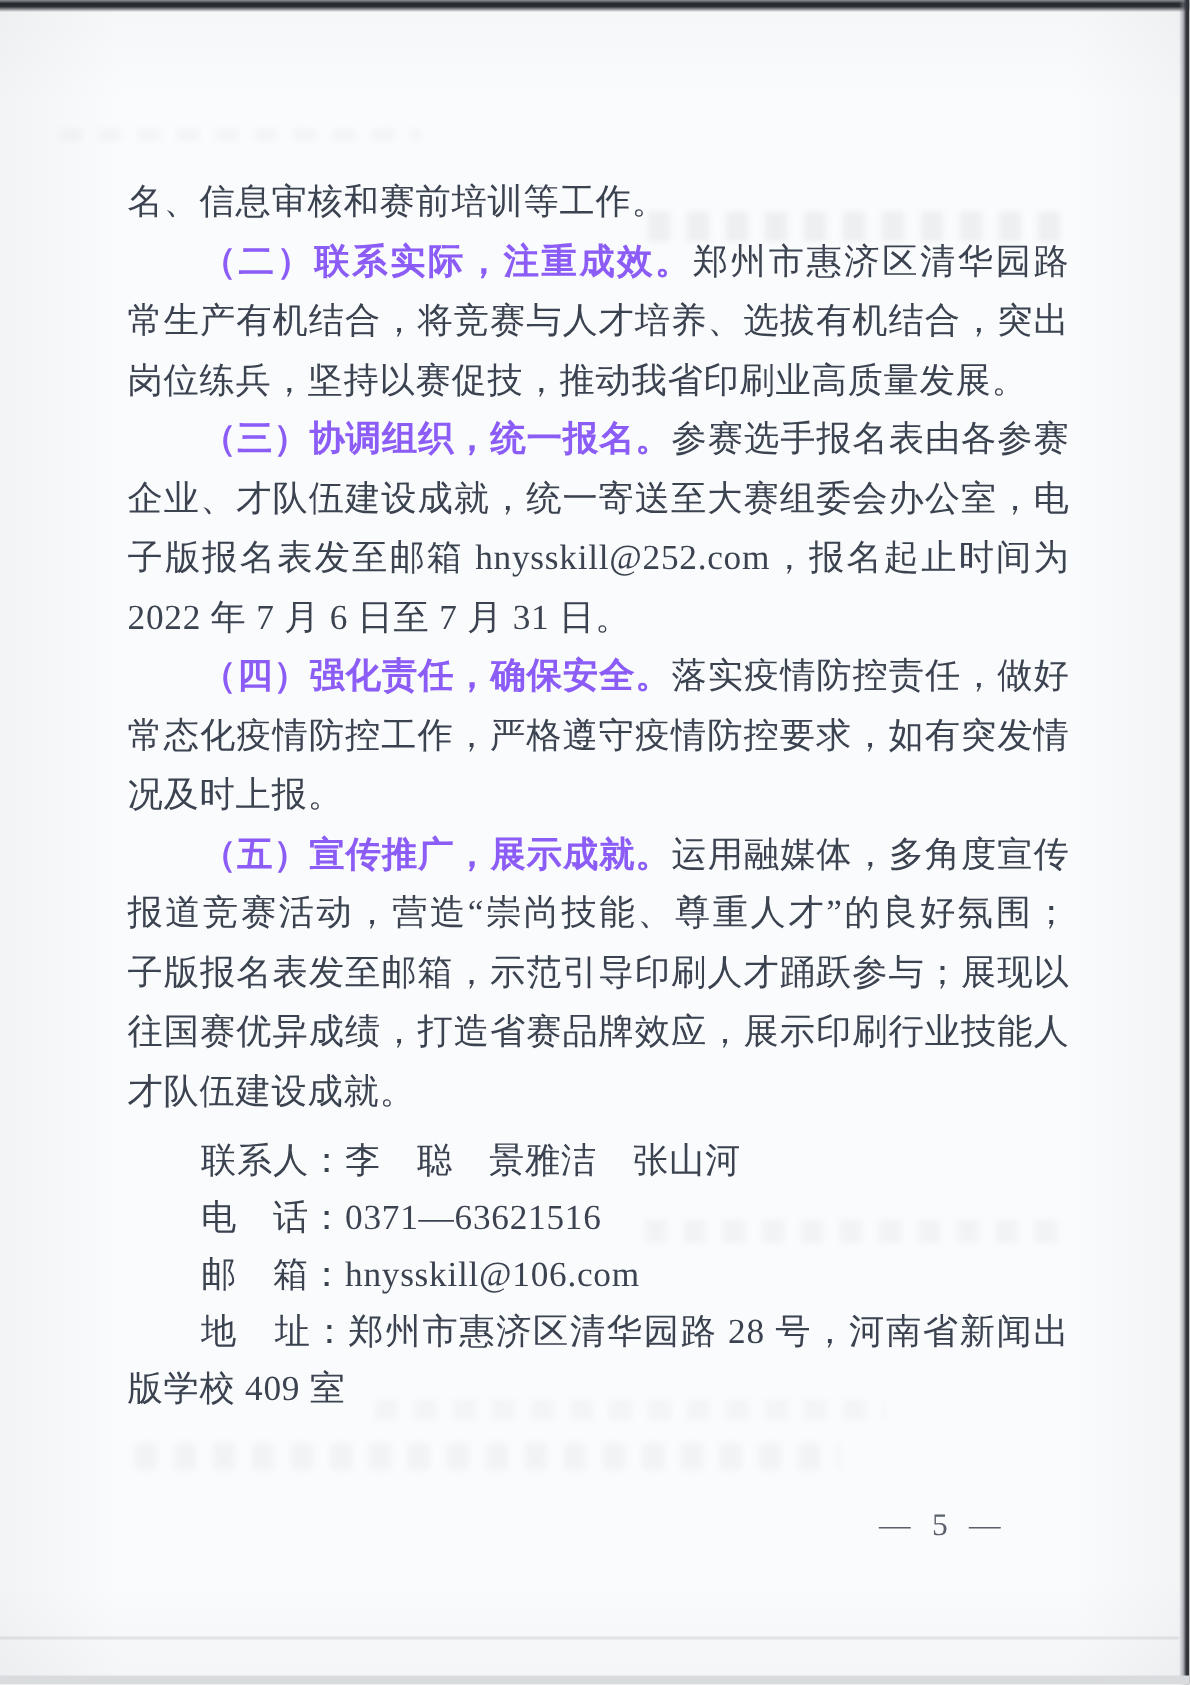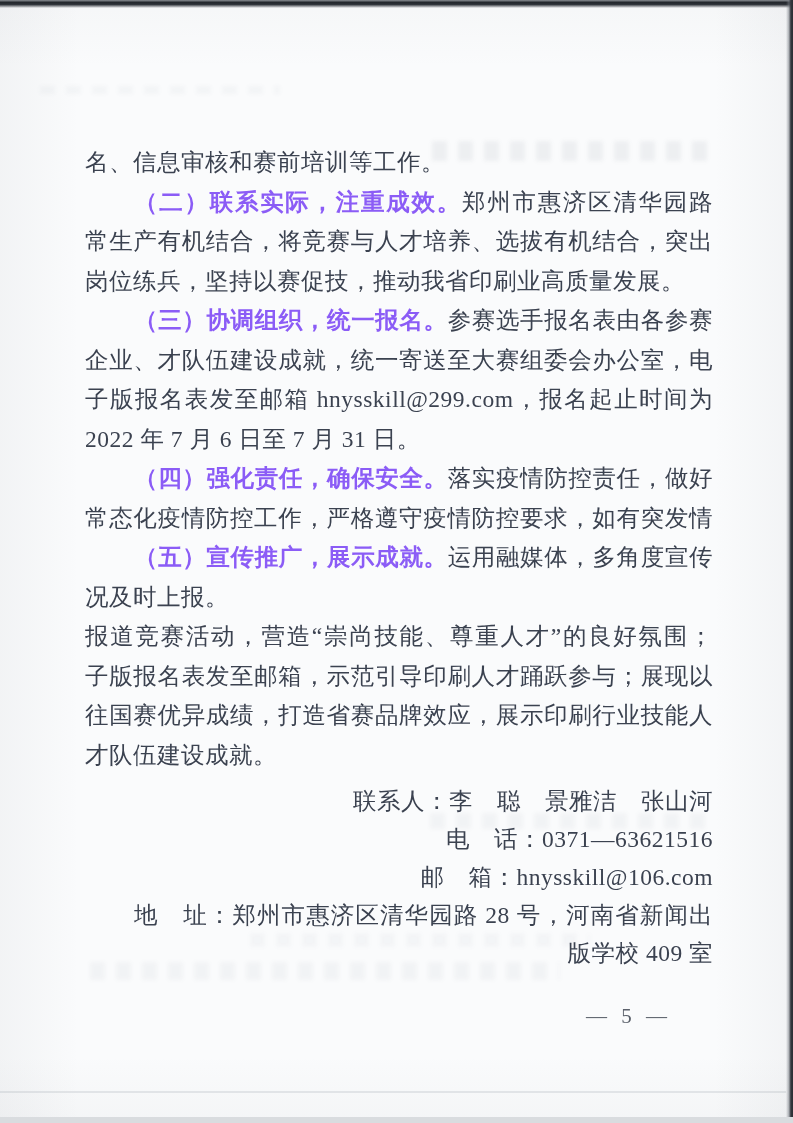--- a/index.html
+++ b/index.html
@@ -65,21 +65,21 @@
   .ghost-a { left: 432px; top: 141px; width: 278px; height: 20px; }
   .ghost-b { left: 40px;  top: 86px;  width: 240px; height: 8px; opacity: 0.3; }
   .ghost-c { left: 430px; top: 813px; width: 280px; height: 16px; opacity: 0.35; }
   .ghost-d { left: 90px;  top: 962px; width: 470px; height: 18px; opacity: 0.35; }
   .ghost-e { left: 250px; top: 933px; width: 340px; height: 14px; opacity: 0.28; }
 
   
   .body-text {
     position: absolute;
     left: 85px;
-    top: 143px;
+    top: 116px;
     width: 628px;
     font-size: 23.5px;
     color: #3b4250;
     letter-spacing: 0.5px;
   }
   .line {
     height: 39.5px;
     line-height: 39.5px;
     white-space: nowrap;
   }
@@ -95,21 +95,20 @@
     font-weight: 600;
     color: #8b5cf6;
   }
 
   .contact-block {
     margin-top: 7px;
   }
   .contact-block .line {
     height: 38px;
     line-height: 38px;
-    text-align: right;
   }
 
   
   .page-number {
     position: absolute;
     left: 586px;
     top: 1004px;
     width: 110px;
     font-size: 21px;
     color: #5b616b;
@@ -141,32 +140,32 @@
   <div class="line jline indent">
     <span class="lead">（二）联系实际，注重成效。</span><span>郑州市惠济区清华园路</span>
   </div>
   <div class="line jline">常生产有机结合，将竞赛与人才培养、选拔有机结合，突出</div>
   <div class="line">岗位练兵，坚持以赛促技，推动我省印刷业高质量发展。</div>
 
   <div class="line jline indent">
     <span class="lead">（三）协调组织，统一报名。</span><span>参赛选手报名表由各参赛</span>
   </div>
   <div class="line jline">企业、才队伍建设成就，统一寄送至大赛组委会办公室，电</div>
-  <div class="line jline">子版报名表发至邮箱 hnysskill@299.com，报名起止时间为</div>
+  <div class="line jline">子版报名表发至邮箱 hnysskill@252.com，报名起止时间为</div>
   <div class="line">2022 年 7 月 6 日至 7 月 31 日。</div>
 
   <div class="line jline indent">
     <span class="lead">（四）强化责任，确保安全。</span><span>落实疫情防控责任，做好</span>
   </div>
   <div class="line jline">常态化疫情防控工作，严格遵守疫情防控要求，如有突发情</div>
+  <div class="line">况及时上报。</div>
+
   <div class="line jline indent">
     <span class="lead">（五）宣传推广，展示成就。</span><span>运用融媒体，多角度宣传</span>
   </div>
-
-  <div class="line">况及时上报。</div>
   <div class="line jline">报道竞赛活动，营造“崇尚技能、尊重人才”的良好氛围；</div>
   <div class="line jline">子版报名表发至邮箱，示范引导印刷人才踊跃参与；展现以</div>
   <div class="line jline">往国赛优异成绩，打造省赛品牌效应，展示印刷行业技能人</div>
   <div class="line">才队伍建设成就。</div>
 
   <div class="contact-block">
     <div class="line indent">联系人：李　聪　景雅洁　张山河</div>
     <div class="line indent">电　话：0371—63621516</div>
     <div class="line indent">邮　箱：hnysskill@106.com</div>
     <div class="line jline indent">地　址：郑州市惠济区清华园路 28 号，河南省新闻出</div>

